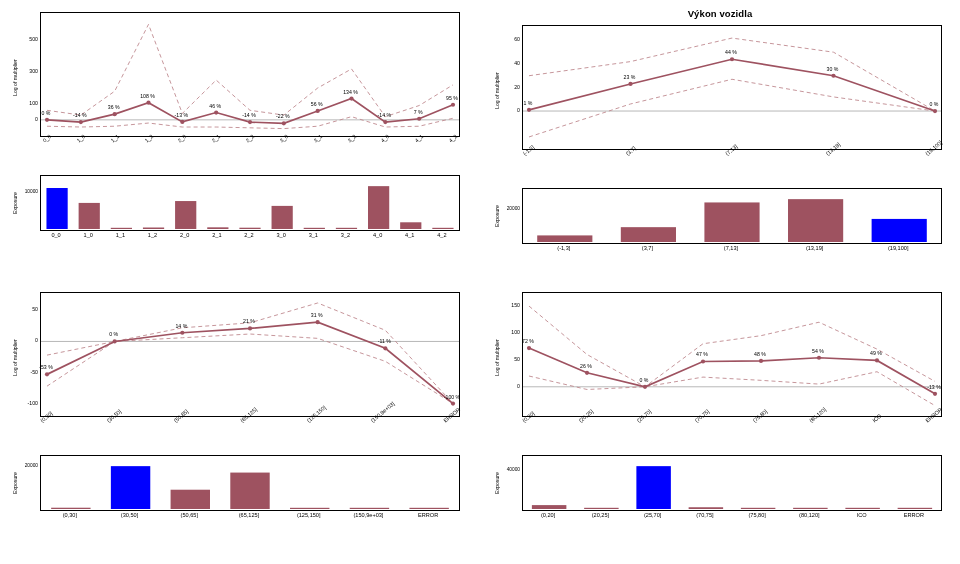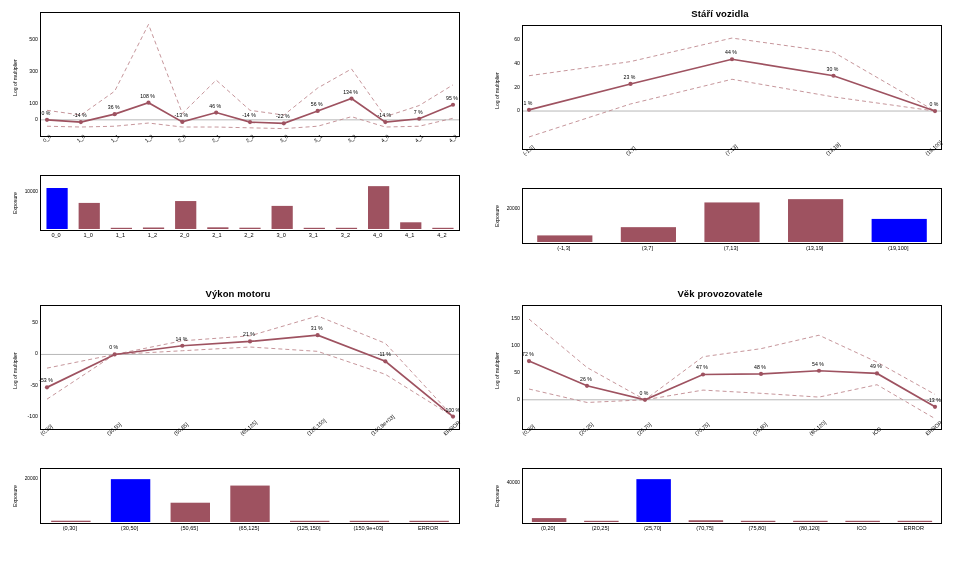--- a/index.html
+++ b/index.html
@@ -142,21 +142,21 @@
           <div class="exp-cat" style="left: 305.308px; top: 59px;">3_1</div>
           <div class="exp-cat" style="left: 337.462px; top: 59px;">3_2</div>
           <div class="exp-cat" style="left: 369.615px; top: 59px;">4_0</div>
           <div class="exp-cat" style="left: 401.769px; top: 59px;">4_1</div>
           <div class="exp-cat" style="left: 433.923px; top: 59px;">4_2</div>
         </div>
     </div>
   </div>
 
   <div class="panel" style="left:490px;top:8px;width:460px;height:265px;">
-    <div class="p-title">Stáří vozidla</div>
+    <div class="p-title">Výkon vozidla</div>
     <div class="chart-wrap" style="position:relative;width:460px;height:165px;">
       <div class="ylabel" style="left:2px;top:10px;height:120px;width:10px;">Log of multiplier</div>
       <div class="plot" id="plot-stari" style="left:32px;top:4px;width:420px;height:125px;">
           <svg width="418" height="123">
             <line x1="0" y1="85.04166666666666" x2="418" y2="85.04166666666666" stroke="#888" stroke-width="0.6"></line>
             <path d="M6.00 49.73 L107.50 35.60 L209.00 12.06 L310.50 26.19 L412.00 85.04" fill="none" stroke="#c08a90" stroke-width="0.9" stroke-dasharray="4,3"></path>
             <path d="M6.00 110.94 L107.50 77.98 L209.00 53.26 L310.50 70.92 L412.00 85.04" fill="none" stroke="#c08a90" stroke-width="0.9" stroke-dasharray="4,3"></path>
             <path d="M6.00 83.86 L107.50 57.97 L209.00 33.25 L310.50 49.73 L412.00 85.04" fill="none" stroke="#9e5260" stroke-width="1.7"></path>
             <circle cx="6" cy="83.86458333333334" r="2.1" fill="#9e5260"></circle>
             <circle cx="107.5" cy="57.96875" r="2.1" fill="#9e5260"></circle>
@@ -196,21 +196,20 @@
           <div class="exp-cat" style="left: 73.8px; top: 59px;">(-1,3]</div>
           <div class="exp-cat" style="left: 157.4px; top: 59px;">(3,7]</div>
           <div class="exp-cat" style="left: 241px; top: 59px;">(7,13]</div>
           <div class="exp-cat" style="left: 324.6px; top: 59px;">(13,19]</div>
           <div class="exp-cat" style="left: 408.2px; top: 59px;">(19,100]</div>
         </div>
     </div>
   </div>
 
   <div class="panel" style="left:8px;top:288px;width:460px;height:265px;">
-    <div class="p-title">Výkon motoru</div>
     <div class="chart-wrap" style="position:relative;width:460px;height:165px;">
       <div class="ylabel" style="left:2px;top:10px;height:120px;width:10px;">Log of multiplier</div>
       <div class="plot" id="plot-vykon" style="left:32px;top:4px;width:420px;height:125px;">
           <svg width="418" height="123">
             <line x1="0" y1="48.46153846153845" x2="418" y2="48.46153846153845" stroke="#888" stroke-width="0.6"></line>
             <path d="M6.00 62.12 L73.67 48.46 L141.33 34.80 L209.00 29.84 L276.67 9.97 L344.33 37.29 L412.00 110.55" fill="none" stroke="#c08a90" stroke-width="0.9" stroke-dasharray="4,3"></path>
             <path d="M6.00 93.16 L73.67 48.46 L141.33 44.74 L209.00 41.01 L276.67 45.36 L344.33 68.33 L412.00 110.55" fill="none" stroke="#c08a90" stroke-width="0.9" stroke-dasharray="4,3"></path>
             <path d="M6.00 81.37 L73.67 48.46 L141.33 39.77 L209.00 35.42 L276.67 29.21 L344.33 55.29 L412.00 110.55" fill="none" stroke="#9e5260" stroke-width="1.7"></path>
             <circle cx="6" cy="81.36813186813187" r="2.1" fill="#9e5260"></circle>
             <circle cx="73.66666666666667" cy="48.46153846153845" r="2.1" fill="#9e5260"></circle>
@@ -260,21 +259,20 @@
           <div class="exp-cat" style="left: 181.286px; top: 59px;">(50,65]</div>
           <div class="exp-cat" style="left: 241px; top: 59px;">(65,125]</div>
           <div class="exp-cat" style="left: 300.714px; top: 59px;">(125,150]</div>
           <div class="exp-cat" style="left: 360.429px; top: 59px;">(150,9e+03]</div>
           <div class="exp-cat" style="left: 420.143px; top: 59px;">ERROR</div>
         </div>
     </div>
   </div>
 
   <div class="panel" style="left:490px;top:288px;width:460px;height:265px;">
-    <div class="p-title">Věk provozovatele</div>
     <div class="chart-wrap" style="position:relative;width:460px;height:165px;">
       <div class="ylabel" style="left:2px;top:10px;height:120px;width:10px;">Log of multiplier</div>
       <div class="plot" id="plot-vek" style="left:32px;top:4px;width:420px;height:125px;">
           <svg width="418" height="123">
             <line x1="0" y1="93.78571428571429" x2="418" y2="93.78571428571429" stroke="#888" stroke-width="0.6"></line>
             <path d="M6.00 13.07 L64.00 61.50 L122.00 93.79 L180.00 50.74 L238.00 42.67 L296.00 29.21 L354.00 56.12 L412.00 88.40" fill="none" stroke="#c08a90" stroke-width="0.9" stroke-dasharray="4,3"></path>
             <path d="M6.00 83.02 L64.00 96.48 L122.00 93.79 L180.00 84.10 L238.00 87.33 L296.00 91.10 L354.00 78.72 L412.00 112.62" fill="none" stroke="#c08a90" stroke-width="0.9" stroke-dasharray="4,3"></path>
             <path d="M6.00 55.04 L64.00 79.80 L122.00 93.79 L180.00 68.50 L238.00 67.96 L296.00 64.73 L354.00 67.42 L412.00 100.78" fill="none" stroke="#9e5260" stroke-width="1.7"></path>
             <circle cx="6" cy="55.04285714285714" r="2.1" fill="#9e5260"></circle>
             <circle cx="64" cy="79.79523809523809" r="2.1" fill="#9e5260"></circle>

